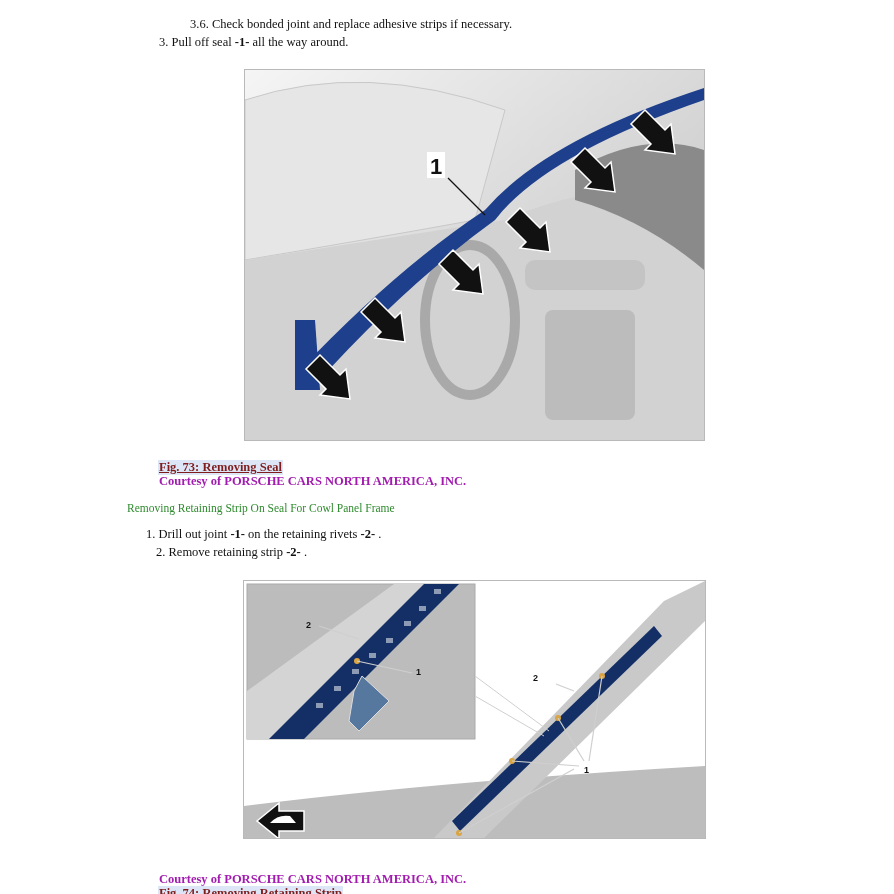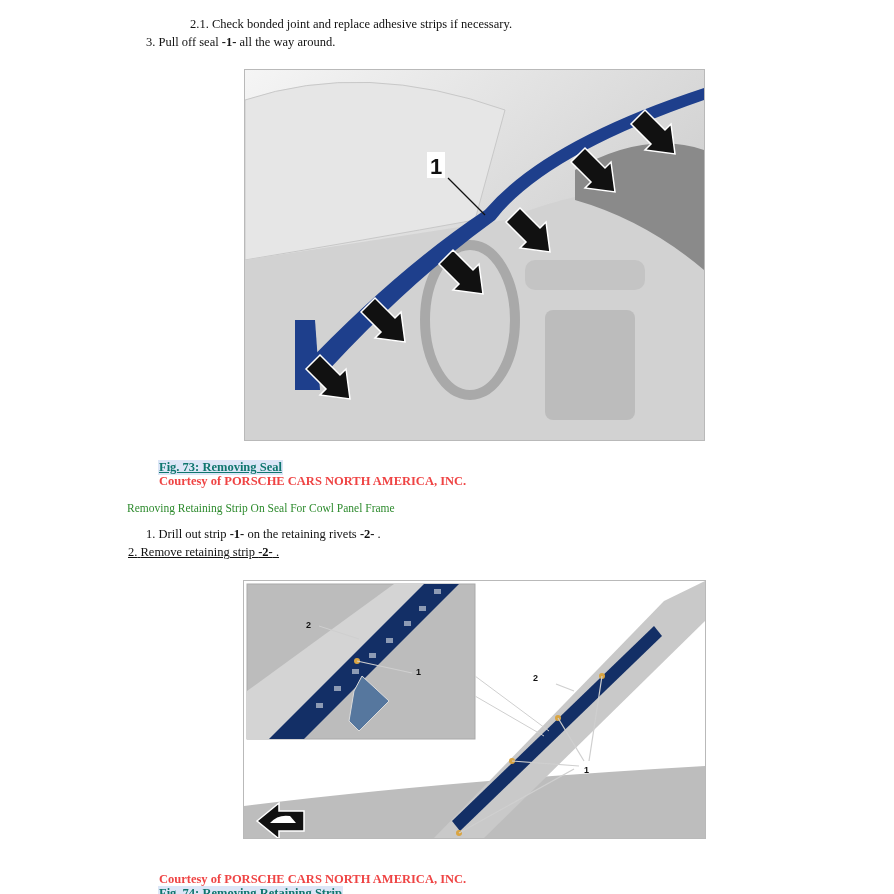--- a/index.html
+++ b/index.html
@@ -4,36 +4,36 @@
 <style>
   html, body { margin: 0; padding: 0; background: #ffffff; }
   body {
     width: 894px; height: 894px; position: relative; overflow: hidden;
     font-family: "Liberation Serif", "DejaVu Serif", serif; color: #111;
   }
   .line { position: absolute; font-size: 12.5px; line-height: 16px; white-space: nowrap; }
   .bold { font-weight: bold; }
   .caption-link {
     position: absolute; font-weight: bold; font-size: 12.5px; line-height: 15px;
-    color: #0f766e; text-decoration: underline; background: #dce6f7; padding: 0 1px;
+    color: #7f1d1d; text-decoration: underline; background: #dce6f7; padding: 0 1px;
   }
-  .courtesy { position: absolute; font-weight: bold; font-size: 12.5px; line-height: 15px; color: #ef4444; }
+  .courtesy { position: absolute; font-weight: bold; font-size: 12.5px; line-height: 15px; color: #a21caf; }
   .section-heading { position: absolute; font-weight: normal; font-size: 11.5px; color: #2e8b2e; line-height: 14px; }
   .figure {
     position: absolute; border: 1px solid #b9b9b9; background: #f4f4f4; overflow: hidden;
   }
 </style>
 </head>
 <body>
 
 <div class="line" style="left:190px; top:16px;">
-  <span>2.1.</span>
+  <span>3.6.</span>
   <span>Check bonded joint and replace adhesive strips if necessary.</span>
 </div>
-<div class="line" style="left:146px; top:34px;">
+<div class="line" style="left:159px; top:34px;">
   <span>3.</span>
   <span>Pull off seal </span><span class="bold">-1-</span><span> all the way around.</span>
 </div>
 
 <div class="figure" style="left:244px; top:69px; width:459px; height:370px; background:#ececec;">
   <svg width="459" height="370" viewBox="0 0 459 370">
     <defs>
       <linearGradient id="g73" x1="0" y1="0" x2="1" y2="1">
         <stop offset="0" stop-color="#f5f5f5"></stop>
           <stop offset="1" stop-color="#bdbdbd"></stop>
@@ -67,23 +67,23 @@
   </svg>
 </div>
 
 <div class="caption-link" style="left:158px; top:460px;">Fig. 73: Removing Seal</div>
 <div class="courtesy" style="left:159px; top:474px;">Courtesy of PORSCHE CARS NORTH AMERICA, INC.</div>
 
 <div class="section-heading" style="left:127px; top:501px;">Removing Retaining Strip On Seal For Cowl Panel Frame</div>
 
 <div class="line" style="left:146px; top:526px;">
   <span>1.</span>
-  <span>Drill out strip </span><span class="bold">-1-</span><span> on the retaining rivets </span><span class="bold">-2-</span><span> .</span>
+  <span>Drill out joint </span><span class="bold">-1-</span><span> on the retaining rivets </span><span class="bold">-2-</span><span> .</span>
 </div>
-<div class="line" style="left:128px; top:544px;text-decoration:underline;">
+<div class="line" style="left:156px; top:544px;">
   <span>2.</span>
   <span>Remove retaining strip </span><span class="bold">-2-</span><span> .</span>
 </div>
 
 <div class="figure" style="left:243px; top:580px; width:461px; height:257px; background:#ffffff;">
   <svg width="461" height="257" viewBox="0 0 461 257">
     <rect width="461" height="257" fill="#ffffff"></rect>
 
     <path d="M0 225 Q200 200 461 185 L461 257 L0 257 Z" fill="#bdbdbd"></path>
 

